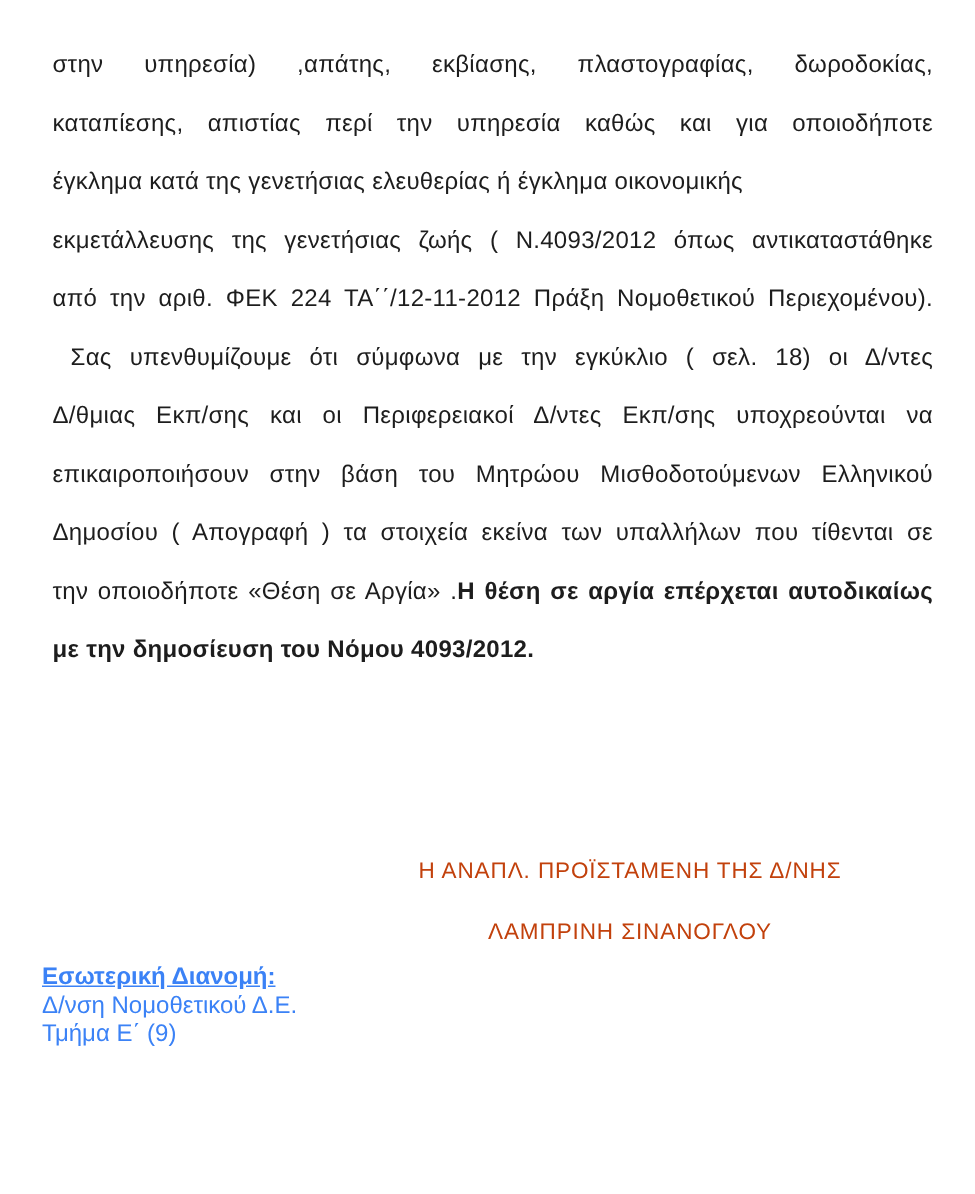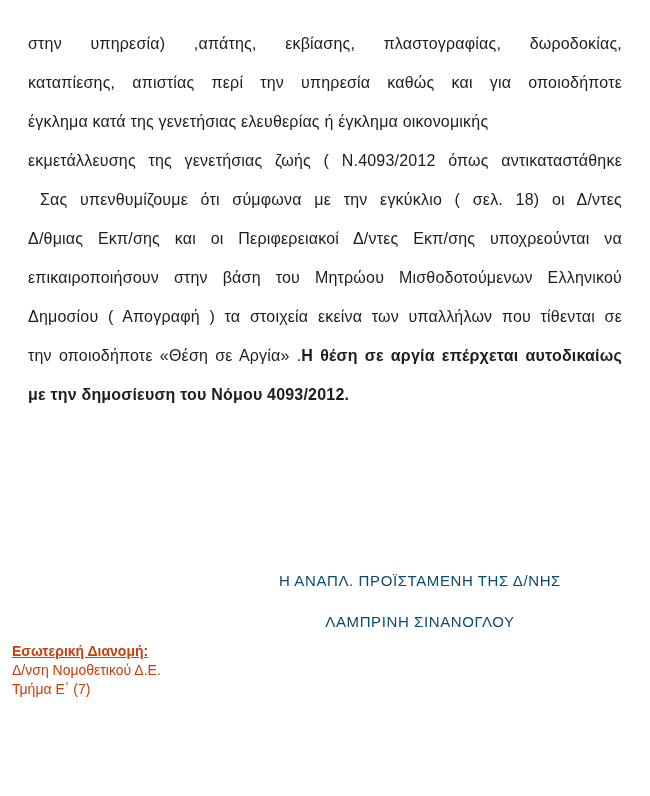--- a/index.html
+++ b/index.html
@@ -16,21 +16,21 @@
     color: #1d1d1d;
   }
   .page {
     position: absolute;
     inset: 0;
     background: #ffffff;
   }
   .doc-body {
     position: absolute;
     top: 24px;
-    left: 28px;
+    left: 35px;
     right: 28px;
     font-size: 16px;
     letter-spacing: 0.2px;
   }
   .line {
     display: block;
     height: 39px;
     line-height: 39px;
     overflow: hidden;
     white-space: nowrap;
@@ -50,62 +50,63 @@
     text-align: right;
   }
   .signature {
     position: absolute;
     top: 572px;
     left: 258px;
     width: 324px;
     text-align: center;
     font-size: 15px;
     letter-spacing: 0.6px;
-    color: #0c4a6e;
+    color: #c2410c;
   }
   .sig-title {
     margin-bottom: 24px;
   }
   .internal {
     position: absolute;
     top: 642px;
-    left: 12px;
-    font-size: 14px;
+    left: 28px;
+    font-size: 16px;
     line-height: 19px;
-    color: #c2410c;
+    color: #3b82f6;
   }
   .internal .heading {
     font-weight: bold;
     text-decoration: underline;
   }
 </style>
 </head>
 <body>
 
 <div class="page">
 
   <div class="doc-body">
       <div class="line just"><span>στην υπηρεσία) ,απάτης, εκβίασης, πλαστογραφίας, δωροδοκίας,</span></div>
       <div class="line just"><span>καταπίεσης, απιστίας περί την υπηρεσία καθώς και για οποιοδήποτε</span></div>
       <div class="line"><span>έγκλημα κατά της γενετήσιας ελευθερίας ή έγκλημα οικονομικής</span></div>
       <div class="line just"><span>εκμετάλλευσης της γενετήσιας ζωής ( Ν.4093/2012 όπως αντικαταστάθηκε</span></div>
+      <div class="line just"><span>από την αριθ. ΦΕΚ 224 ΤΑ΄΄/12-11-2012 Πράξη Νομοθετικού Περιεχομένου).</span></div>
       <div class="line just indent"><span>Σας υπενθυμίζουμε ότι σύμφωνα με την εγκύκλιο ( σελ. 18) οι Δ/ντες</span></div>
       <div class="line just"><span>Δ/θμιας Εκπ/σης και οι Περιφερειακοί Δ/ντες Εκπ/σης υποχρεούνται να</span></div>
       <div class="line just"><span>επικαιροποιήσουν στην βάση του Μητρώου Μισθοδοτούμενων Ελληνικού</span></div>
       <div class="line just"><span>Δημοσίου ( Απογραφή ) τα στοιχεία εκείνα των υπαλλήλων που τίθενται σε</span></div>
       <div class="line just"><span>την οποιοδήποτε «Θέση σε Αργία» .</span><span class="bold">Η θέση σε αργία επέρχεται αυτοδικαίως</span></div>
       <div class="line"><span class="bold">με την δημοσίευση του Νόμου 4093/2012.</span></div>
     </div>
 
   <div class="signature">
     <div class="sig-title">Η ΑΝΑΠΛ. ΠΡΟΪΣΤΑΜΕΝΗ ΤΗΣ Δ/ΝΗΣ</div>
     <div class="sig-name">ΛΑΜΠΡΙΝΗ ΣΙΝΑΝΟΓΛΟΥ</div>
   </div>
 
   <div class="internal">
     <div class="heading">Εσωτερική Διανομή:</div>
     <div>
         <div>Δ/νση Νομοθετικού Δ.Ε.</div>
-        <div>Τμήμα Ε΄ (7)</div>
+        <div>Τμήμα Ε΄ (9)</div>
       </div>
   </div>
 
 </div>
 
 </body></html>

